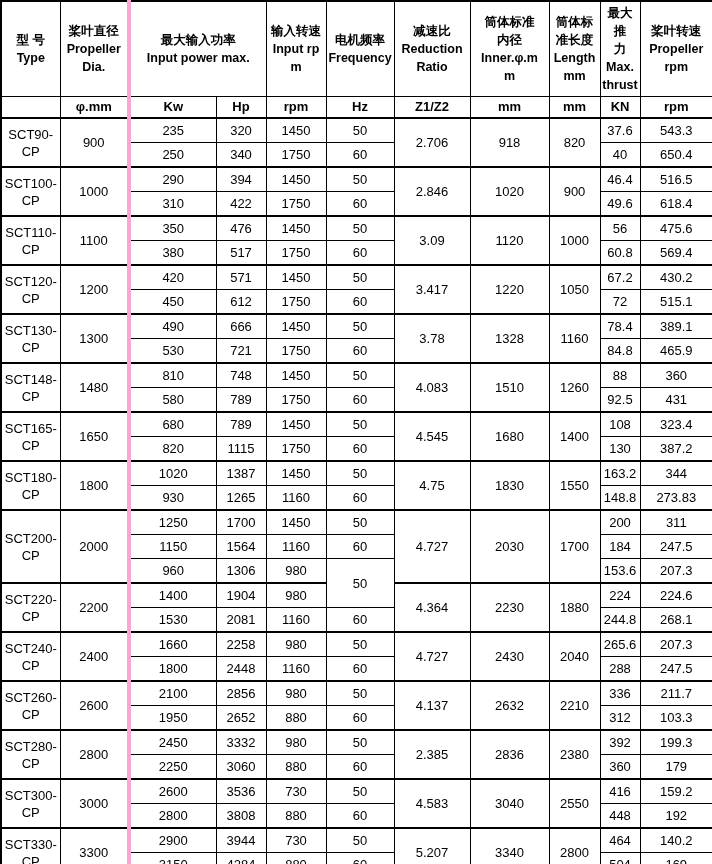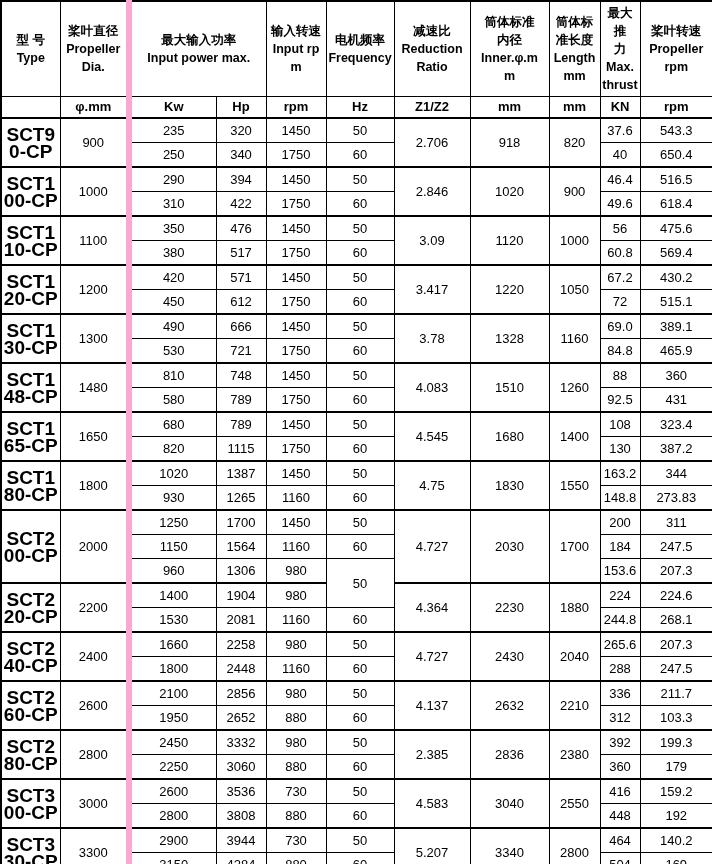--- a/index.html
+++ b/index.html
@@ -8,22 +8,22 @@
   table{border-collapse:collapse;width:712px;table-layout:fixed;
     border:2px solid #000;background:#fff;}
   th,td{border:1px solid #000;text-align:center;vertical-align:middle;
     overflow:hidden;padding:0;}
   thead th.main{height:92px;font-weight:bold;white-space:pre-line;
     font-size:12.5px;line-height:18px;padding:1px;}
   thead tr.units th{height:20px;font-size:13px;line-height:14px;
     font-weight:bold;border-bottom:2px solid #000;}
   tbody td{font-size:13px;height:23px;line-height:15px;padding:0 1px;
     word-wrap:break-word;}
-  tbody td.model{font-weight:bold;font-size:19px;line-height:17px;}
-  .bl2{border-left:6px solid #f9a8d4;}
+  tbody td.model{font-weight:normal;font-size:13px;line-height:17px;}
+  .bl2{border-left:4px solid #f9a8d4;}
   tr.gs td{border-top:2px solid #000;}
 </style>
 </head>
 <body>
 
 <div class="wrap">
   <table>
     <colgroup>
       <col style="width:59px">
         <col style="width:69px">
@@ -172,21 +172,21 @@
         <tr class="gs">
           <td rowspan="2" class="model">SCT130-CP</td>
           <td rowspan="2">1300</td>
           <td class="bl2">490</td>
           <td>666</td>
           <td>1450</td>
           <td>50</td>
           <td rowspan="2">3.78</td>
           <td rowspan="2">1328</td>
           <td rowspan="2">1160</td>
-          <td>69.0</td>
+          <td>78.4</td>
           <td>389.1</td>
         </tr>
         <tr>
           <td class="bl2">530</td>
           <td>721</td>
           <td>1750</td>
           <td>60</td>
           <td>84.8</td>
           <td>465.9</td>
         </tr>

